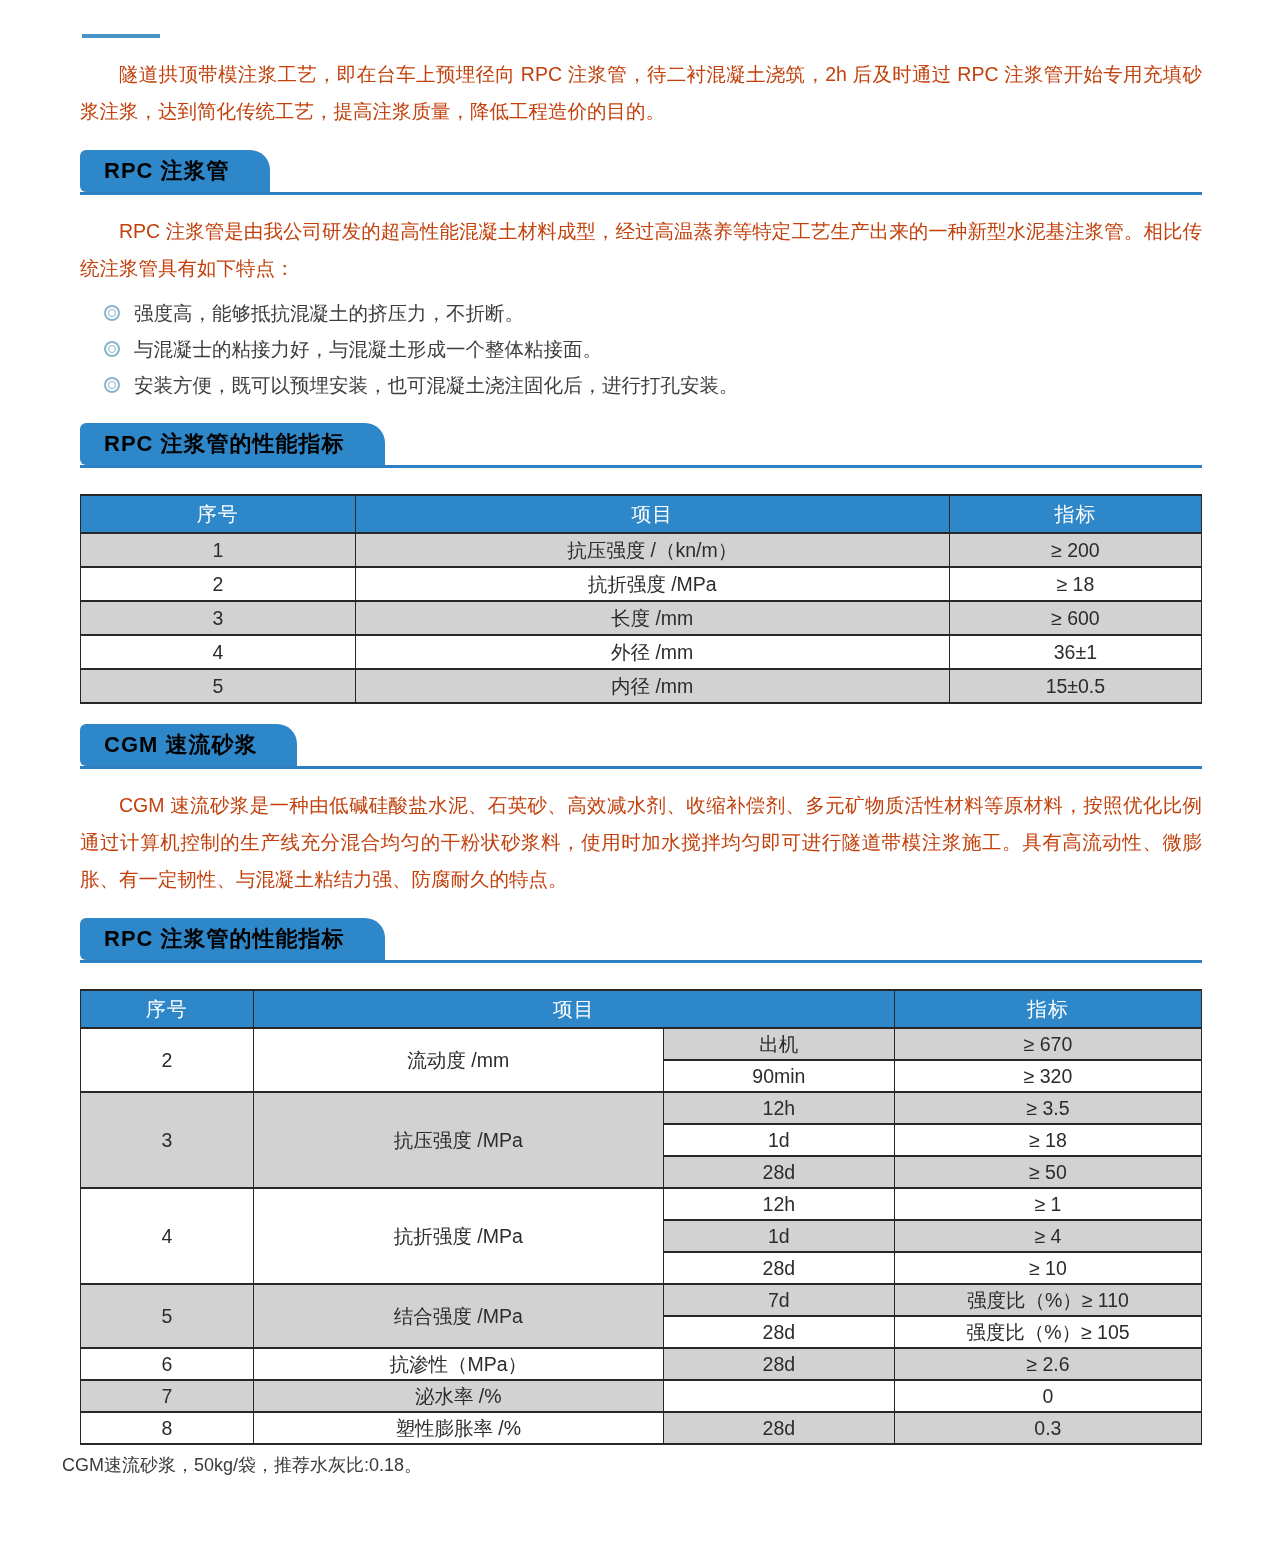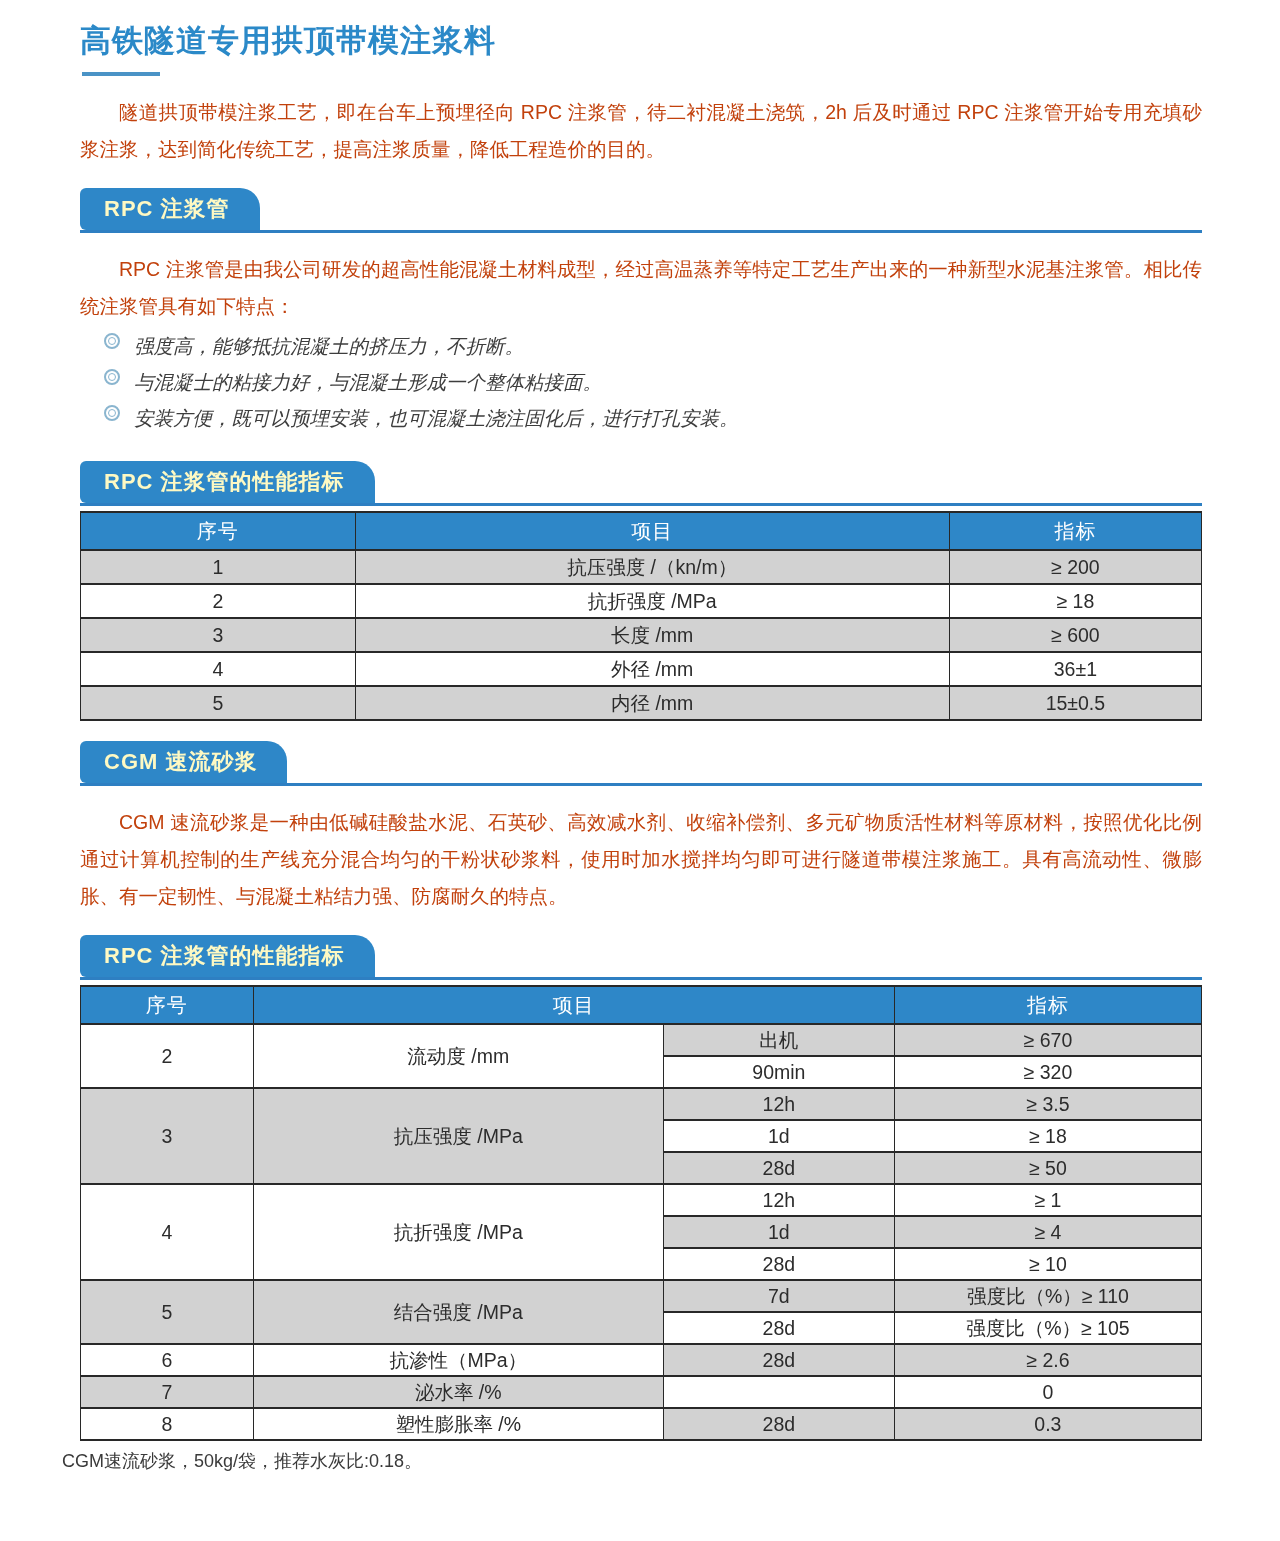--- a/index.html
+++ b/index.html
@@ -37,57 +37,56 @@
 
   
   .section-header {
     margin-top: 20px;
     border-bottom: 3px solid #2e7fc2;
     line-height: 0;
   }
   .section-badge {
     display: inline-block;
     background: #2e87c8;
-    color: #fef9c3;
+    color: #000000;
     font-size: 22px;
     font-weight: bold;
     line-height: 42px;
-    padding: 0 30px 0 24px;
+    padding: 0 40px 0 24px;
     border-radius: 6px 20px 0 6px;
     letter-spacing: 1px;
   }
 
   
   .bullet-list { list-style: none; margin: 8px 0 0 24px; }
   .bullet-list li {
-    display: flex; 
+    display: flex; align-items: center;
     font-size: 19.5px; color: #3d3d3d;
     height: 36px;
-    font-style: italic;
   }
   .bullet-ring {
     flex: 0 0 auto;
     width: 16px; height: 16px;
     border: 2px solid #8ab5cf;
     border-radius: 50%;
     position: relative;
     margin-right: 14px;
   }
   .bullet-ring::after {
     content: "";
     position: absolute; inset: 2px;
     border: 1.5px solid #8ab5cf;
     border-radius: 50%;
   }
 
   
   table {
     width: 100%;
     border-collapse: collapse;
-    margin-top: 5px;
+    margin-top: 26px;
     table-layout: fixed;
   }
   th, td {
     border-top: 2px solid #282828;
     border-bottom: 2px solid #282828;
     border-left: 1.5px solid #282828;
     border-right: 1.5px solid #282828;
     text-align: center;
     vertical-align: middle;
   }
@@ -113,21 +112,20 @@
     margin: 8px 0 0 -18px;
     font-size: 18px;
     color: #3a3a3a;
   }
 </style>
 </head>
 <body>
 
 <div class="page">
 
-  <h1 class="doc-title">高铁隧道专用拱顶带模注浆料</h1>
   <div class="title-underline"></div>
 
   <p class="para">隧道拱顶带模注浆工艺，即在台车上预埋径向 RPC 注浆管，待二衬混凝土浇筑，2h 后及时通过 RPC 注浆管开始专用充填砂浆注浆，达到简化传统工艺，提高注浆质量，降低工程造价的目的。</p>
 
   <div class="section-header">
     <span class="section-badge">RPC 注浆管</span>
   </div>
 
   <p class="para">RPC 注浆管是由我公司研发的超高性能混凝土材料成型，经过高温蒸养等特定工艺生产出来的一种新型水泥基注浆管。相比传统注浆管具有如下特点：</p>
 

